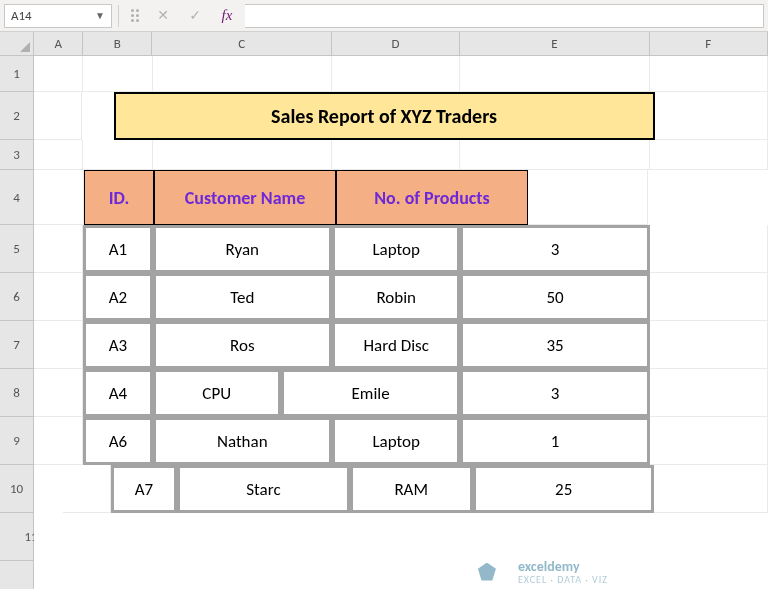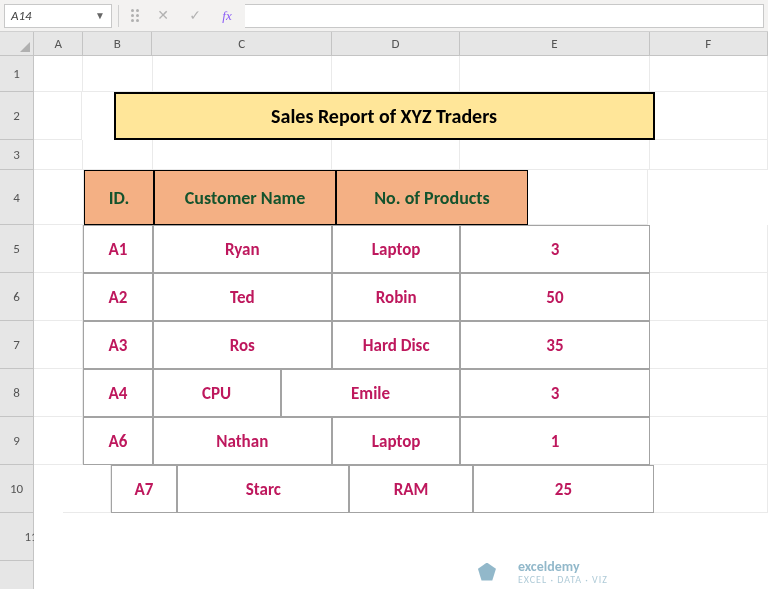--- a/index.html
+++ b/index.html
@@ -27,21 +27,20 @@
   .name-box {
     width: 108px;
     height: 24px;
     background: #fff;
     border: 1px solid #c8c8c8;
     display: flex;
     align-items: center;
     padding: 0 6px;
     font-size: 13px;
     color: #444;
-    font-style: italic;
   }
   .name-box .dd {
     margin-left: auto;
     font-size: 10px;
     color: #666;
   }
   .fb-divider {
     width: 1px;
     height: 22px;
     background: #d0d0d0;
@@ -56,21 +55,21 @@
   }
   .fb-drag-dots span {
     width: 3px; height: 3px; background: #b0b0b0; border-radius: 50%;
   }
   .fb-btn {
     width: 28px; height: 24px;
     display: flex; align-items: center; justify-content: center;
     color: #b2b2b2;
     font-size: 14px;
   }
-  .fb-btn.fx { color: #8b5cf6; font-style: italic; font-family: "Times New Roman", serif; font-size: 13px;}
+  .fb-btn.fx { color: #701a75; font-style: italic; font-family: "Times New Roman", serif; font-size: 15px;}
   .formula-input {
     flex: 1;
     height: 24px;
     background: #fff;
     border: 1px solid #c8c8c8;
     border-left: none;
     padding: 0 6px;
     font-size: 13px;
   }
 
@@ -180,30 +179,29 @@
     width: 574px; 
     margin-left: 32px;
   }
 
   
   .thead {
     background: #f4b084;
     border: 1px solid #000;
     font-weight: bold;
     font-size: 18px;
-    color: #14532d;
+    color: #6d28d9;
   }
 
   
   .td {
-    border: 1px solid #a3a3a3;
+    border: 3px solid #a3a3a3;
     font-size: 17px;
-    color: #be185d;
-    background: #fff;
-    font-weight: bold;
+    color: #000000;
+    background: #fff;
   }
 
   
   .watermark {
     position: absolute;
     right: 160px;
     bottom: 4px;
     display: flex;
     align-items: center;
     gap: 22px;

